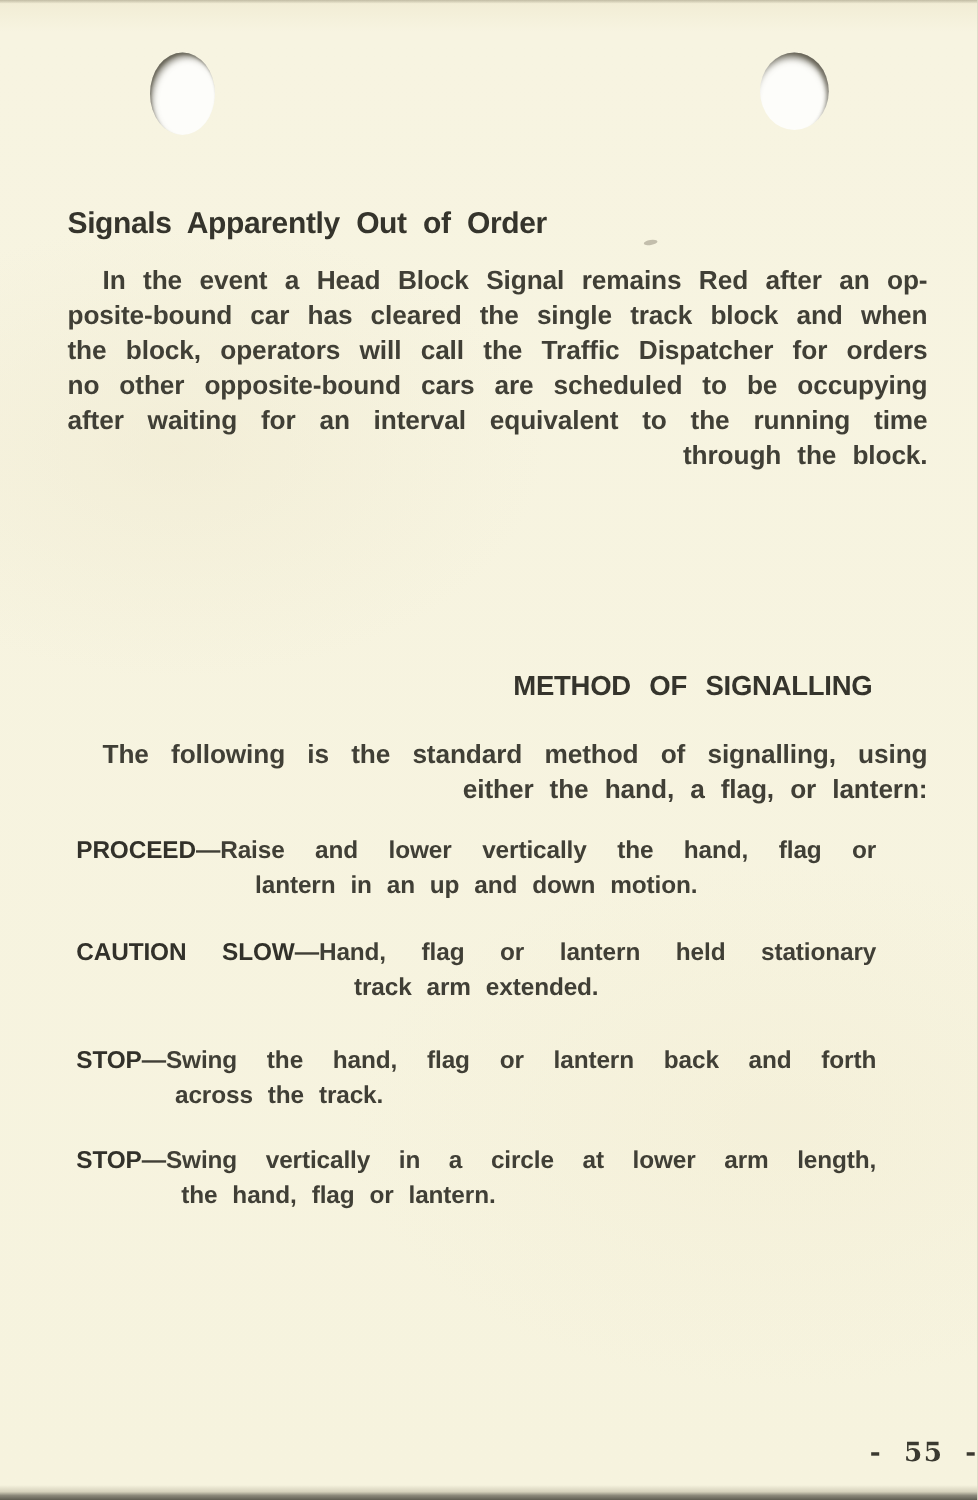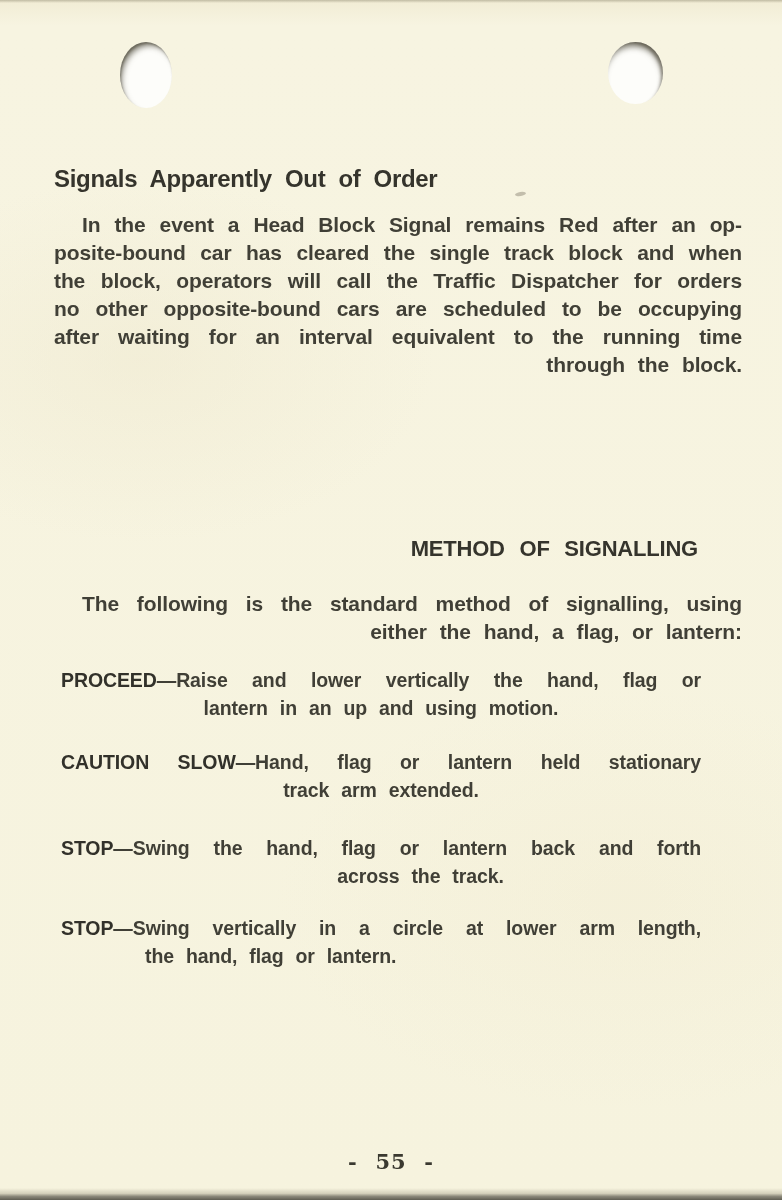--- a/index.html
+++ b/index.html
@@ -80,25 +80,25 @@
     position: absolute; left: 61px; width: 640px;
     font-size: 19.5px; font-weight: 700; line-height: 28px;
     letter-spacing: -0.1px; word-spacing: 0.14em;
   }
   .def-0 { top: 666px; }
   .def-1 { top: 748px; }
   .def-2 { top: 834px; }
   .def-3 { top: 914px; }
   .term { color: #32312a; }
   .cont-center { text-align: center; word-spacing: 0.34em; }
-  .cont-indent-stop { margin-left: 79px; word-spacing: 0.34em; text-align: center; }
+  .cont-indent-stop { margin-left: 79px; word-spacing: 0.34em; }
   .cont-indent-back { margin-left: 84px; word-spacing: 0.34em; }
   .page-number {
     position: absolute; left: 0; top: 1149px; width: 782px;
-    text-align: center;
+    text-align: right;
     font-family: "DejaVu Serif", serif;
     font-size: 21px; font-weight: 700; color: #3a3930;
     word-spacing: 0.45em; letter-spacing: 1px;
   }
 </style>
 </head>
 <body>
 
 <div id="page">
 
@@ -122,21 +122,21 @@
 
   <div class="h2">METHOD OF SIGNALLING</div>
 
   <div class="para para-2">
     <div class="line jline findent">The following is the standard method of signalling, using</div>
     <div class="line lline">either the hand, a flag, or lantern:</div>
   </div>
 
   <div class="def def-0">
     <div class="line jline"><span class="term">PROCEED</span><span>—Raise and lower vertically the hand, flag or</span></div>
-    <div class="line cont-center">lantern in an up and using motion.</div>
+    <div class="line cont-center">lantern in an up and down motion.</div>
   </div>
 
   <div class="def def-1">
     <div class="line jline"><span class="term">CAUTION SLOW</span><span>—Hand, flag or lantern held stationary</span></div>
     <div class="line cont-center">track arm extended.</div>
   </div>
 
   <div class="def def-2">
     <div class="line jline"><span class="term">STOP</span><span>—Swing the hand, flag or lantern back and forth</span></div>
     <div class="line cont-indent-stop">across the track.</div>

